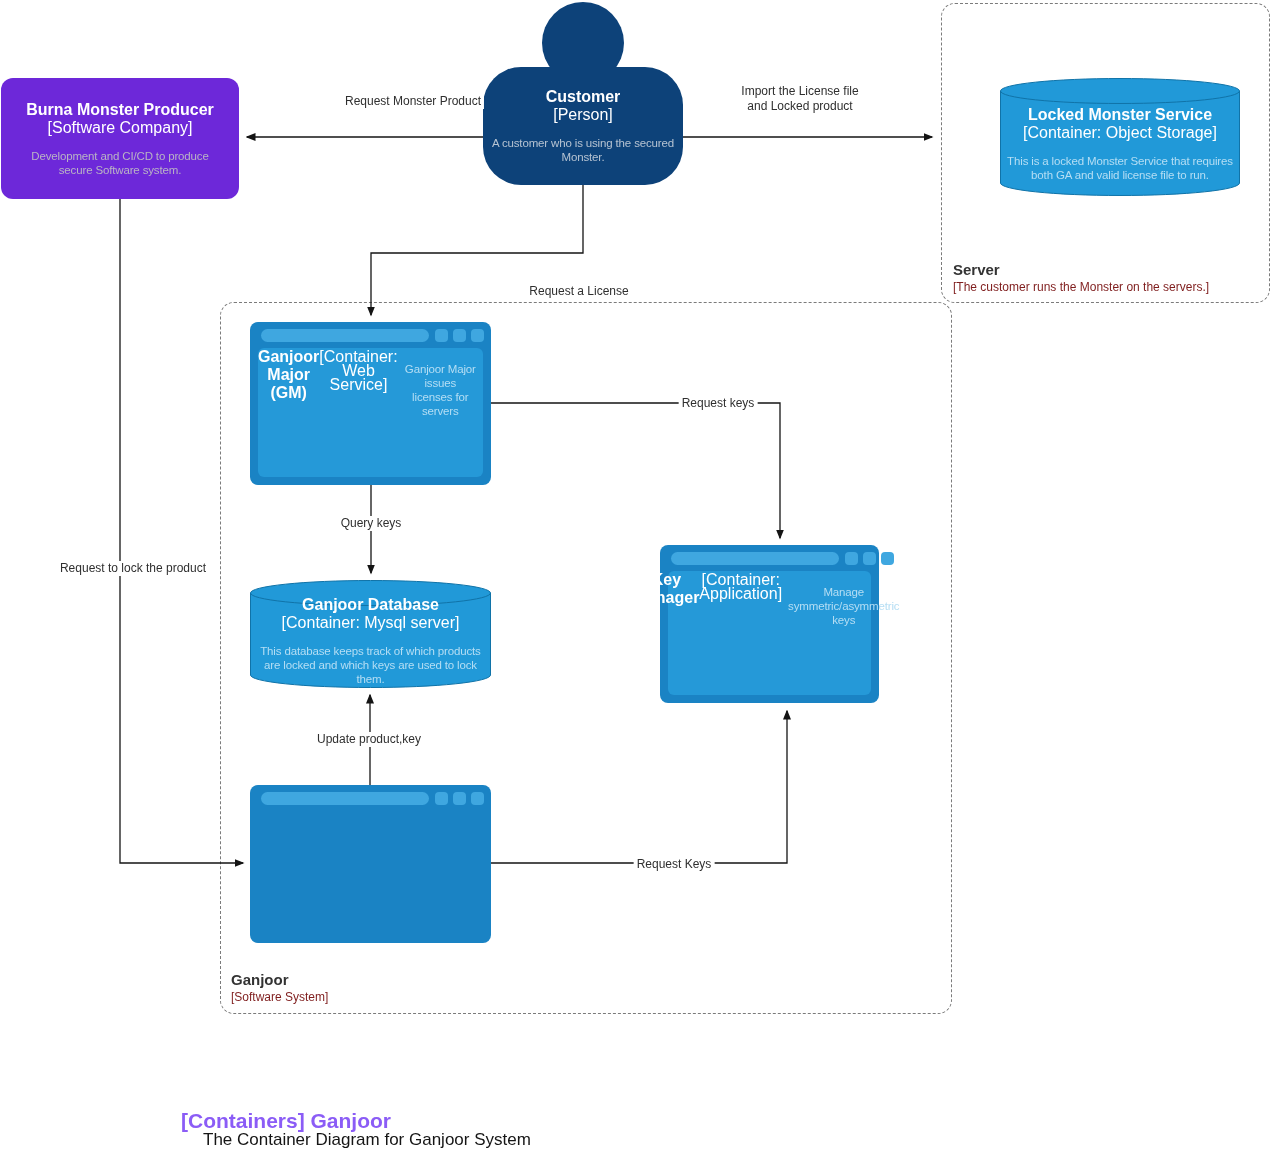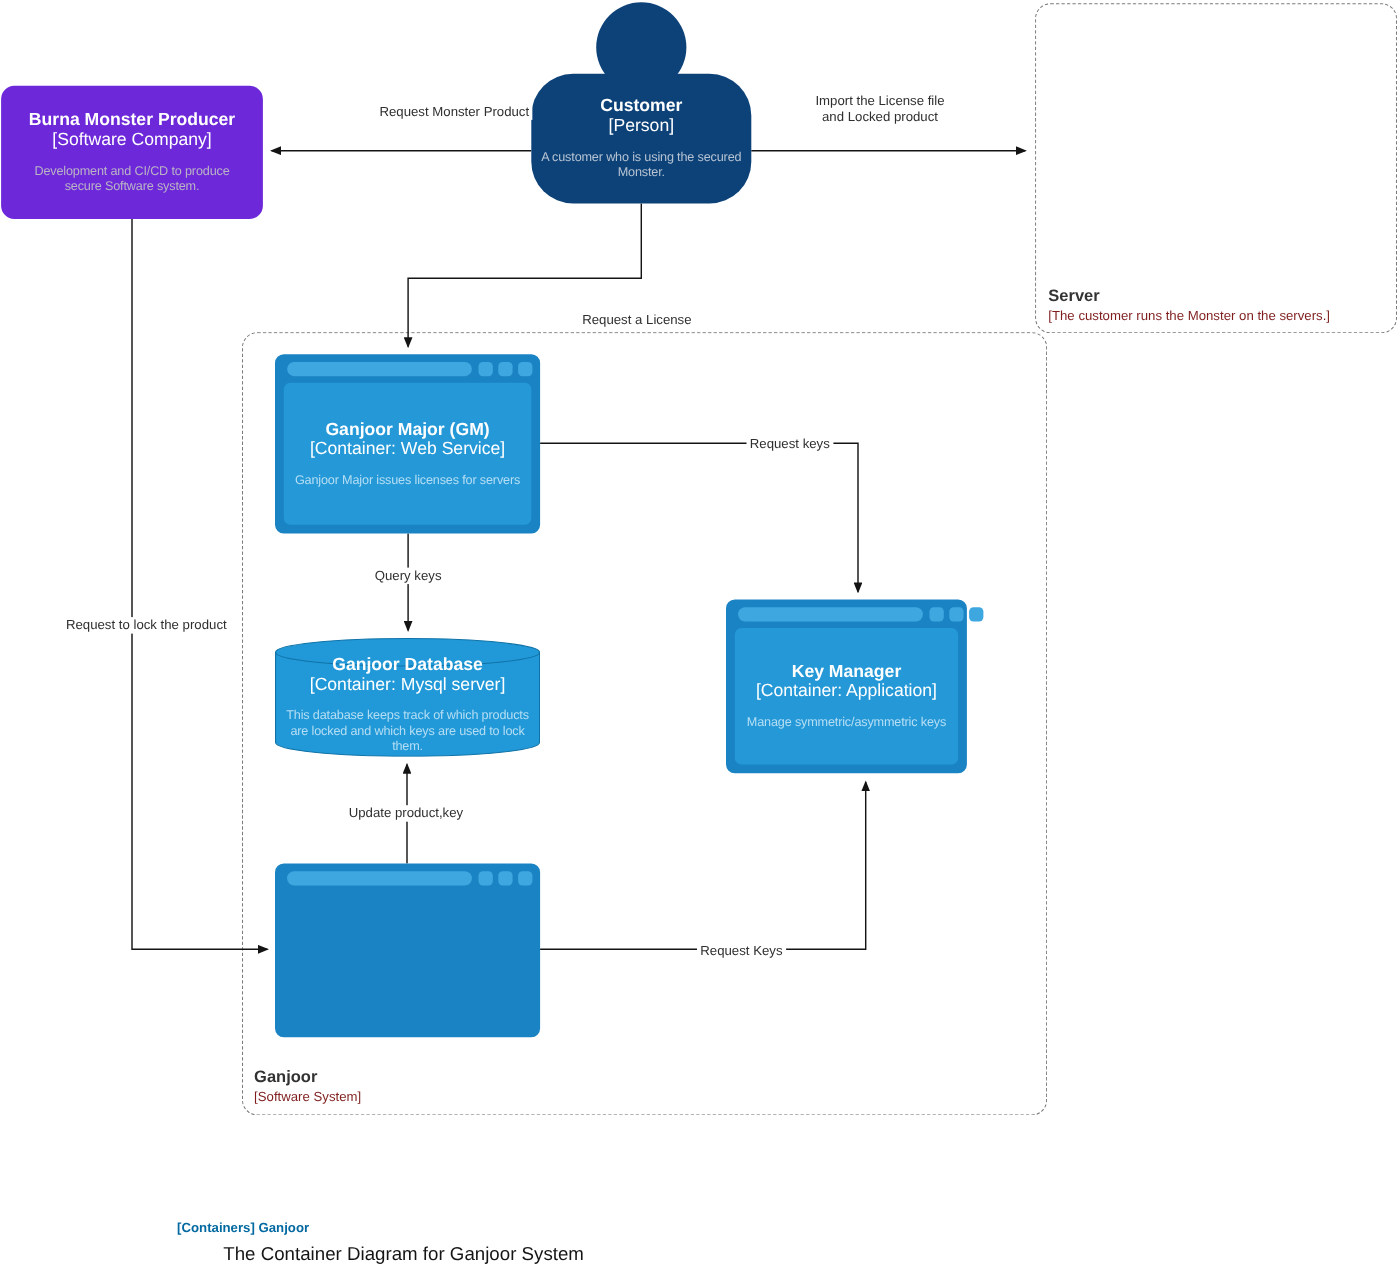--- a/index.html
+++ b/index.html
@@ -25,37 +25,37 @@
 
   
   .plain-node{position:absolute;background:#6d28d9;border-radius:12px;z-index:2;}
   .plain-node .node-desc{color:#bab4c4;padding:0 16px;}
 
   
   .browser{position:absolute;background:#1a83c4;border-radius:8px;z-index:2;}
   .b-pill{position:absolute;left:11px;top:7px;height:13px;width:168px;border-radius:7px;background:#3fa7e0;}
   .b-btn{position:absolute;top:7px;width:13px;height:13px;border-radius:4px;background:#3fa7e0;}
   .b-content{position:absolute;left:8px;right:8px;top:26px;bottom:8px;background:#2599d8;border-radius:6px;
-             display:flex;flex-direction:column;justify-content:center;align-items:center;text-align:center;}
+             display:flex;justify-content:center;text-align:center;}
   .b-content .node-desc{color:#b5def4;padding:0 6px;}
 
   
   .cyl{position:absolute;z-index:2;}
   .cyl svg{position:absolute;left:0;top:0;}
   .cyl .node-text{padding-top:14px;box-sizing:border-box;}
   .cyl .node-desc{color:#b5def4;padding:0 1px;}
 
   
   .edges{position:absolute;left:0;top:0;z-index:1;}
   .edge{fill:none;stroke:#141414;stroke-width:1.3;}
   .label{position:absolute;transform:translateX(-50%);background:#fff;padding:0 3px;
          font-size:12px;color:#2f2f2f;white-space:nowrap;text-align:center;line-height:15px;z-index:3;}
 
   
-  .caption-title{position:absolute;left:161px;top:1109px;font-size:12px;font-weight:bold;color:#0369a1;}
+  .caption-title{position:absolute;left:181px;top:1109px;font-size:21px;font-weight:bold;color:#8b5cf6;}
   .caption-sub{position:absolute;left:173px;top:1130px;font-size:17px;color:#151515;margin-left:30px;}
 </style>
 </head>
 <body>
 
 <div class="canvas">
 
   <div class="boundary" style="left:941px;top:3px;width:327px;height:298px"></div>
   <div class="boundary-name" style="left:953px;top:261px">Server</div>
   <div class="boundary-sub" style="left:953px;top:280px">[The customer runs the Monster on the servers.]</div>
@@ -90,20 +90,31 @@
   </div>
 
   <div class="plain-node" style="left:1px;top:78px;width:238px;height:121px">
     <div class="node-text">
       <div class="node-title">Burna Monster Producer</div>
       <div class="node-type">[Software Company]</div>
       <div class="node-desc">Development and CI/CD to produce secure Software system.</div>
     </div>
   </div>
 
+  <div class="cyl" style="left:1000px;top:78px;width:240px;height:118px">
+    <svg width="240" height="118" viewBox="0 0 240 118">
+      <path d="M0.5,13 A119.5,12.5 0 0 1 239.5,13 L239.5,105 A119.5,12.5 0 0 1 0.5,105 Z" fill="#2199d8" stroke="#1073a8" stroke-width="1"></path>
+      <path d="M0.5,13 A119.5,12.5 0 0 0 239.5,13" fill="none" stroke="#1073a8" stroke-width="1"></path>
+    </svg>
+    <div class="node-text">
+      <div class="node-title">Locked Monster Service</div>
+      <div class="node-type">[Container: Object Storage]</div>
+      <div class="node-desc">This is a locked Monster Service that requires both GA and valid license file to run.</div>
+    </div>
+  </div>
 
   <div class="browser" style="left:250px;top:322px;width:241px;height:163px">
     <div class="b-pill"></div>
     <div class="b-btn" style="left:185px"></div>
     <div class="b-btn" style="left:203px"></div>
     <div class="b-btn" style="left:221px"></div>
     <div class="b-content">
       <div class="node-title">Ganjoor Major (GM)</div>
       <div class="node-type">[Container: Web Service]</div>
       <div class="node-desc">Ganjoor Major issues licenses for servers</div>

